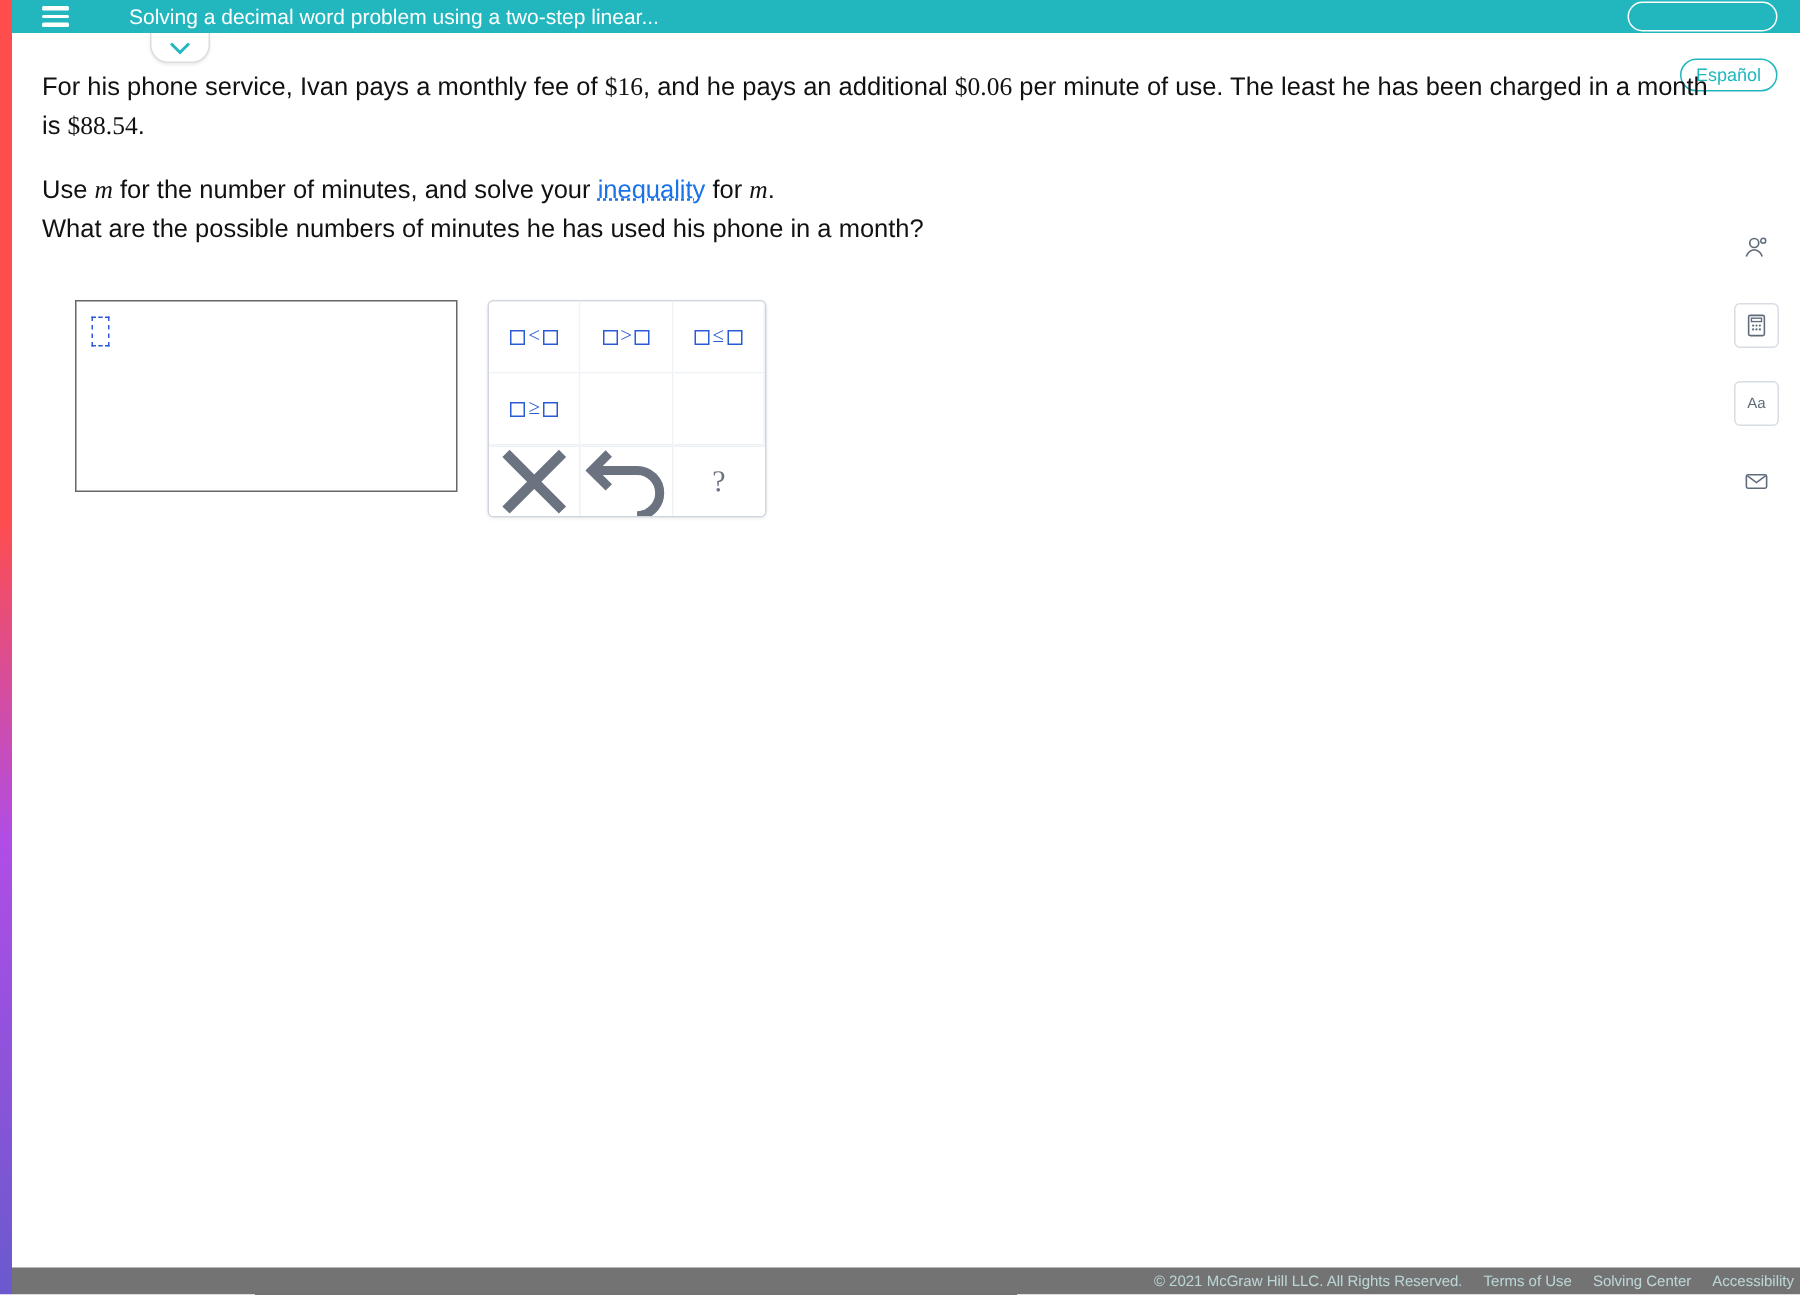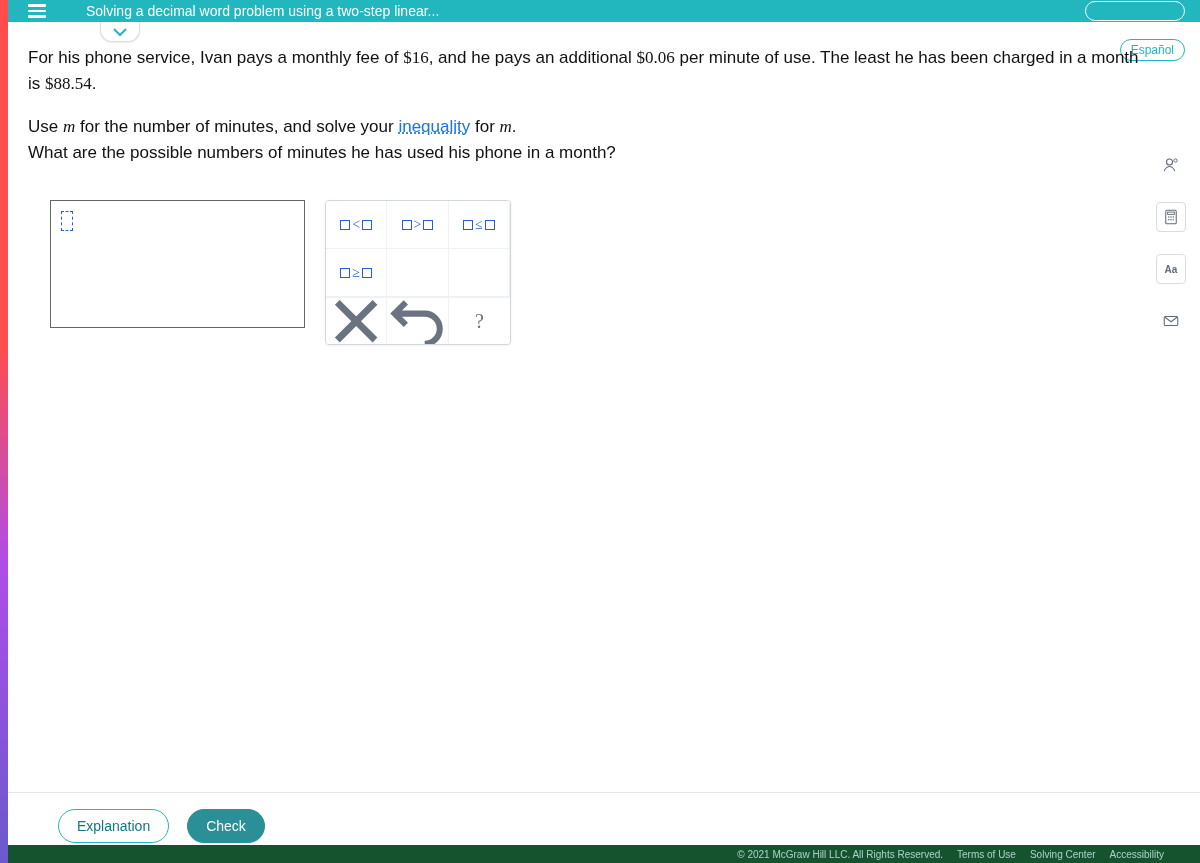--- a/index.html
+++ b/index.html
@@ -84,37 +84,37 @@
   .pill-btn {
     border: 1px solid #22b6bf; color: #0f7a82; background:#fff;
     padding: 8px 18px; border-radius: 22px; font-size: 14px; cursor:pointer;
   }
   .pill-btn.primary {
     background: #2a8f97; color: #fff; border-color: #2a8f97;
     box-shadow: 0 1px 0 rgba(0,0,0,0.08);
   }
   .footer {
     position: absolute; left: 8px; right: 0; bottom: 0; height: 18px;
-    background: #14532d; color: #cfeff1; font-size: 10px;
+    background: #737373; color: #cfeff1; font-size: 10px;
     display: flex; align-items: center; justify-content: flex-end; gap: 14px;
-    padding: 0 36px;
+    padding: 0 4px;
   }
   .footer span { opacity: .8; cursor: pointer; }
   .side-tools {
     position: absolute; right: 14px; top: 150px; display:flex; flex-direction:column; gap: 22px;
     align-items:center;
   }
   .tool {
     width: 30px; height: 30px; border:1px solid #d8dde4; border-radius:4px;
     display:flex; align-items:center; justify-content:center; color:#5f6b7a;
     background:#fff; cursor:pointer;
   }
   .tool.plain { border:none; }
   .tool svg { width:18px; height:18px; }
-  .aa { font-size:10px; font-weight:700; color:#5f6b7a;}
+  .aa { font-size:10px; font-weight:400; color:#5f6b7a;}
 </style>
 </head>
 <body>
 
 <div class="frame">
   <div class="left-grad"></div>
 
   <div class="topbar">
     <div class="hamburger">
       <span></span>
@@ -224,24 +224,20 @@
       <span class="aa">Aa</span>
     </div>
     <div class="tool plain">
       <svg viewBox="0 0 24 24">
           <rect x="3" y="6" width="18" height="12" rx="1.5" fill="none" stroke="#5f6b7a" stroke-width="1.4"></rect>
           <path d="M4 7l8 6 8-6" fill="none" stroke="#5f6b7a" stroke-width="1.4"></path>
         </svg>
     </div>
   </div>
 
-  <div class="bottom-bar">
-    <div class="pill-btn">Explanation</div>
-    <div class="pill-btn primary">Check</div>
-  </div>
 
   <div class="footer">
     <span>© 2021 McGraw Hill LLC. All Rights Reserved.</span>
     <span>Terms of Use</span>
     <span>Solving Center</span>
     <span>Accessibility</span>
   </div>
 </div>
 
 </body></html>

